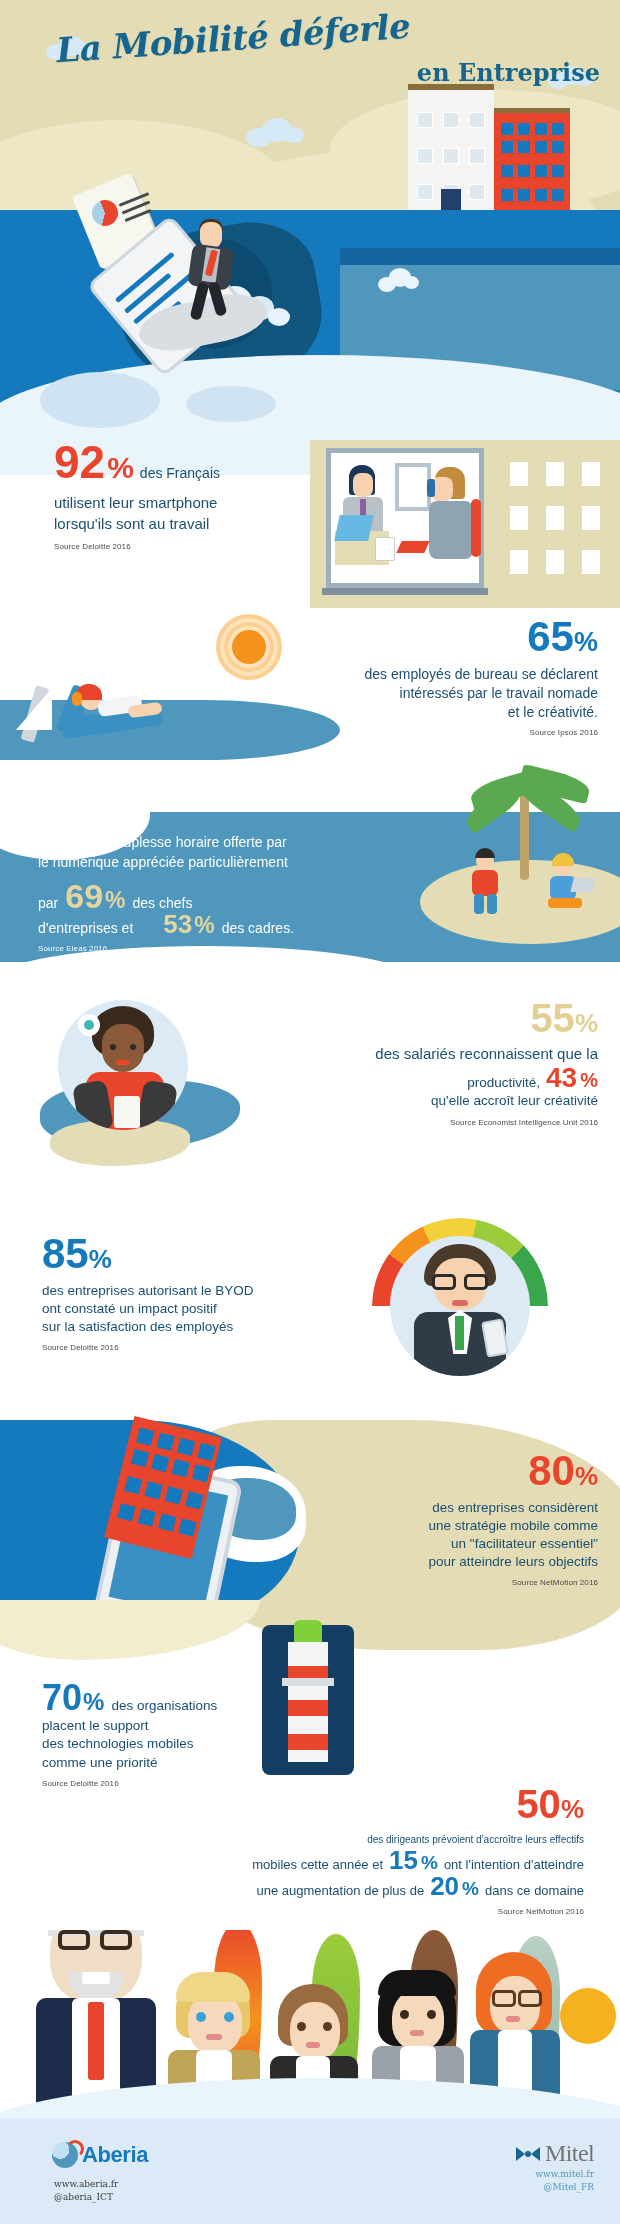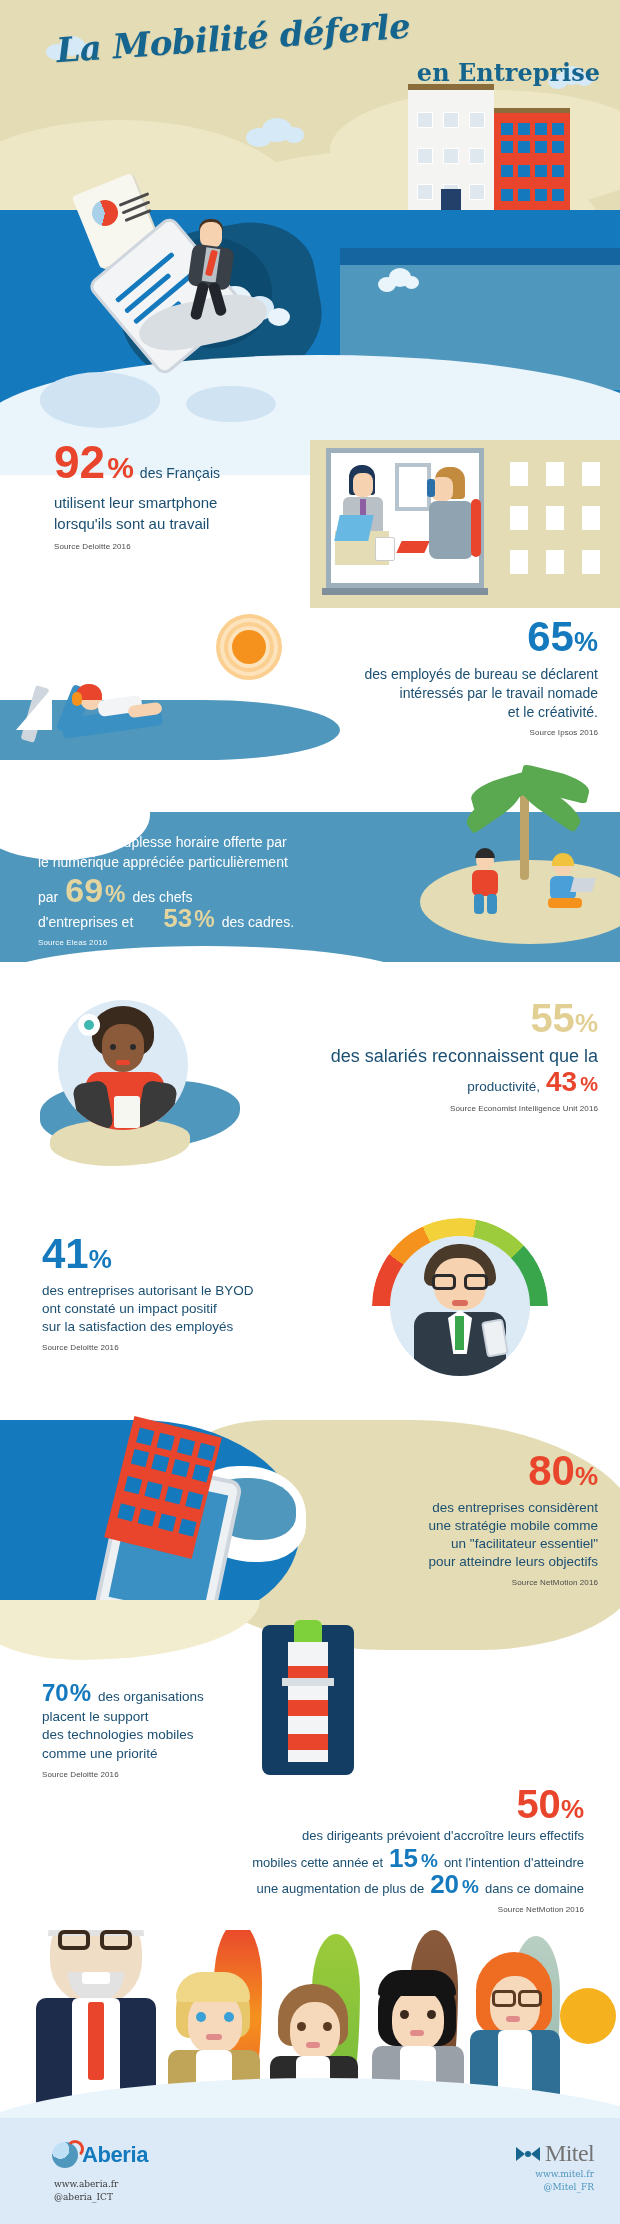--- a/index.html
+++ b/index.html
@@ -419,21 +419,21 @@
     <div style="position:absolute;left:6px;top:-4px;width:18px;height:18px;background:#f6d2b0;border-radius:50%;"></div>
     <div style="position:absolute;left:4px;top:-9px;width:22px;height:13px;background:#f0c23e;border-radius:11px 11px 0 0;"></div>
     <div style="position:absolute;left:2px;top:14px;width:26px;height:24px;background:#4a9fd8;border-radius:6px;"></div>
     <div style="position:absolute;left:0;top:36px;width:34px;height:10px;background:#f5921e;border-radius:4px;"></div>
     <div style="position:absolute;left:24px;top:16px;width:22px;height:14px;background:#cfd6dd;transform:skewX(-14deg);"></div>
   </div>
 
   <div class="statblock" style="left:38px;top:832px;width:360px;">
     <div class="c-white" style="font-size:14px;line-height:1.45;">Mobilité, la souplesse horaire offerte par</div>
     <div class="c-white" style="font-size:14px;line-height:1.45;">le numérique appréciée particulièrement</div>
-    <div style="display:flex;align-items:baseline;gap:7px;margin-top:2px;">
+    <div style="display:flex;align-items:baseline;gap:7px;margin-top:8px;">
       <span class="c-white" style="font-size:14px;">par</span>
       <span class="pct c-sand" style="font-size:34px;">69</span>
         <span class="pct c-sand" style="font-size:23px;margin-left:-5px;">%</span>
       <span class="c-white" style="font-size:14px;">des chefs</span>
     </div>
     <div style="display:flex;align-items:baseline;gap:7px;margin-top:2px;">
       <span class="c-white" style="font-size:14px;">d'entreprises et</span>
       <span class="pct c-sand" style="font-size:26px;margin-left:23px;">53</span>
         <span class="pct c-sand" style="font-size:23px;margin-left:-5px;">%</span>
       <span class="c-white" style="font-size:14px;">des cadres.</span>
@@ -454,47 +454,48 @@
     <div style="position:absolute;left:28px;top:72px;width:78px;height:60px;background:#e8452c;border-radius:14px 14px 0 0;"></div>
     <div style="position:absolute;left:18px;top:82px;width:34px;height:50px;background:#3a3a3a;border-radius:10px;transform:rotate(-10deg);"></div>
     <div style="position:absolute;left:82px;top:82px;width:34px;height:50px;background:#3a3a3a;border-radius:10px;transform:rotate(10deg);"></div>
     <div style="position:absolute;left:56px;top:96px;width:26px;height:32px;background:#f7f7f2;border-radius:3px;"></div>
   </div>
 
   <div class="statblock" style="right:22px;top:1000px;width:392px;text-align:right;">
     <div style="line-height:.95;">
       <span class="pct" style="font-size:40px;color:#e2cf94;">55</span><span class="pct" style="font-size:26px;color:#e2cf94;">%</span>
     </div>
-    <div class="body-txt" style="font-size:18px;margin-top:8px;">des salariés reconnaissent que la</div>
+    <div class="body-txt" style="font-size:15px;margin-top:8px;">des salariés reconnaissent que la</div>
     <div style="display:flex;align-items:baseline;justify-content:flex-end;gap:6px;margin-top:1px;">
       <span class="body-txt" style="font-size:13.5px;">productivité,</span>
       <span class="pct c-red" style="font-size:28px;">43</span>
         <span class="pct c-red" style="font-size:20px;margin-left:-3px;">%</span>
     </div>
+    <div class="body-txt" style="font-size:13.5px;">qu'elle accroît leur créativité</div>
     <div class="src" style="margin-top:7px;">Source Economist Intelligence Unit 2016</div>
   </div>
 
   <div class="gauge">
     <div class="gauge-arc"></div>
     <div class="gauge-inner">
       <div style="position:absolute;left:34px;top:8px;width:72px;height:42px;background:#4a3a2a;border-radius:36px 36px 8px 8px;"></div>
       <div style="position:absolute;left:44px;top:22px;width:52px;height:52px;background:#f6d2b0;border-radius:22px;"></div>
       <div style="position:absolute;left:42px;top:38px;width:24px;height:16px;border:3px solid #2b2b2b;border-radius:5px;"></div>
       <div style="position:absolute;left:74px;top:38px;width:24px;height:16px;border:3px solid #2b2b2b;border-radius:5px;"></div>
       <div style="position:absolute;left:62px;top:64px;width:16px;height:6px;background:#d96b5c;border-radius:4px;"></div>
       <div style="position:absolute;left:24px;top:76px;width:92px;height:64px;background:#2f3b47;border-radius:14px 14px 0 0;"></div>
       <div style="position:absolute;left:58px;top:74px;width:24px;height:44px;background:#fff;clip-path:polygon(50% 0,100% 18%,78% 100%,22% 100%,0 18%);"></div>
       <div style="position:absolute;left:65px;top:80px;width:9px;height:34px;background:#3aa64c;"></div>
       <div style="position:absolute;left:94px;top:84px;width:22px;height:36px;background:#eef1f4;border:2px solid #c9d2da;border-radius:4px;transform:rotate(-10deg);"></div>
     </div>
   </div>
 
   <div class="statblock" style="left:42px;top:1235px;width:300px;">
     <div style="line-height:.95;">
-      <span class="pct c-blue" style="font-size:42px;">41</span><span class="pct c-blue" style="font-size:26px;">%</span>
+      <span class="pct c-blue" style="font-size:42px;">85</span><span class="pct c-blue" style="font-size:26px;">%</span>
     </div>
     <div class="body-txt" style="font-size:13.5px;margin-top:9px;">des entreprises autorisant le BYOD</div>
     <div class="body-txt" style="font-size:13.5px;">ont constaté un impact positif</div>
     <div class="body-txt" style="font-size:13.5px;">sur la satisfaction des employés</div>
     <div class="src" style="margin-top:7px;">Source Deloitte 2016</div>
   </div>
 
   <div class="sand-blob80"></div>
   <div class="wave80"></div>
   <div style="position:absolute;left:186px;top:1466px;width:120px;height:96px;background:#fff;border-radius:46% 54% 40% 60%;"></div>
@@ -536,35 +537,35 @@
   <div class="lh-card"></div>
   <div class="lh-lamp"></div>
   <div class="lh-tower"></div>
   <div class="lh-stripe" style="top:1666px;"></div>
   <div class="lh-stripe" style="top:1700px;"></div>
   <div class="lh-stripe" style="top:1734px;"></div>
   <div style="position:absolute;left:282px;top:1678px;width:52px;height:8px;background:#d9dee3;"></div>
 
   <div class="statblock" style="left:42px;top:1682px;width:300px;">
     <div style="display:flex;align-items:baseline;gap:7px;">
-      <span class="pct c-blue" style="font-size:24px;">70</span>
+      <span class="pct c-blue" style="font-size:36px;">70</span>
         <span class="pct c-blue" style="font-size:24px;margin-left:-6px;">%</span>
       <span class="body-txt" style="font-size:13.5px;">des organisations</span>
     </div>
     <div class="body-txt" style="font-size:13.5px;margin-top:2px;">placent le support</div>
     <div class="body-txt" style="font-size:13.5px;">des technologies mobiles</div>
     <div class="body-txt" style="font-size:13.5px;">comme une priorité</div>
     <div class="src" style="margin-top:7px;">Source Deloitte 2016</div>
   </div>
 
   <div class="statblock" style="right:36px;top:1786px;width:520px;text-align:right;">
     <div style="line-height:.95;">
       <span class="pct c-red" style="font-size:40px;">50</span><span class="pct c-red" style="font-size:26px;">%</span>
     </div>
-    <div class="body-txt" style="font-size:13px;margin-top:5px;">des dirigeants prévoient d'accroître leurs effectifs</div>
+    <div class="body-txt" style="font-size:10px;margin-top:11px;">des dirigeants prévoient d'accroître leurs effectifs</div>
     <div style="display:flex;align-items:baseline;justify-content:flex-end;gap:6px;margin-top:2px;text-align:right;">
       <span class="body-txt" style="font-size:13px;">mobiles cette année et</span>
       <span class="pct c-blue" style="font-size:26px;">15</span>
         <span class="pct c-blue" style="font-size:19px;margin-left:-3px;">%</span>
       <span class="body-txt" style="font-size:13px;">ont l'intention d'atteindre</span>
     </div>
     <div style="display:flex;align-items:baseline;justify-content:flex-end;gap:6px;margin-top:2px;">
       <span class="body-txt" style="font-size:13px;">une augmentation de plus de</span>
       <span class="pct c-blue" style="font-size:26px;">20</span>
         <span class="pct c-blue" style="font-size:19px;margin-left:-3px;">%</span>

